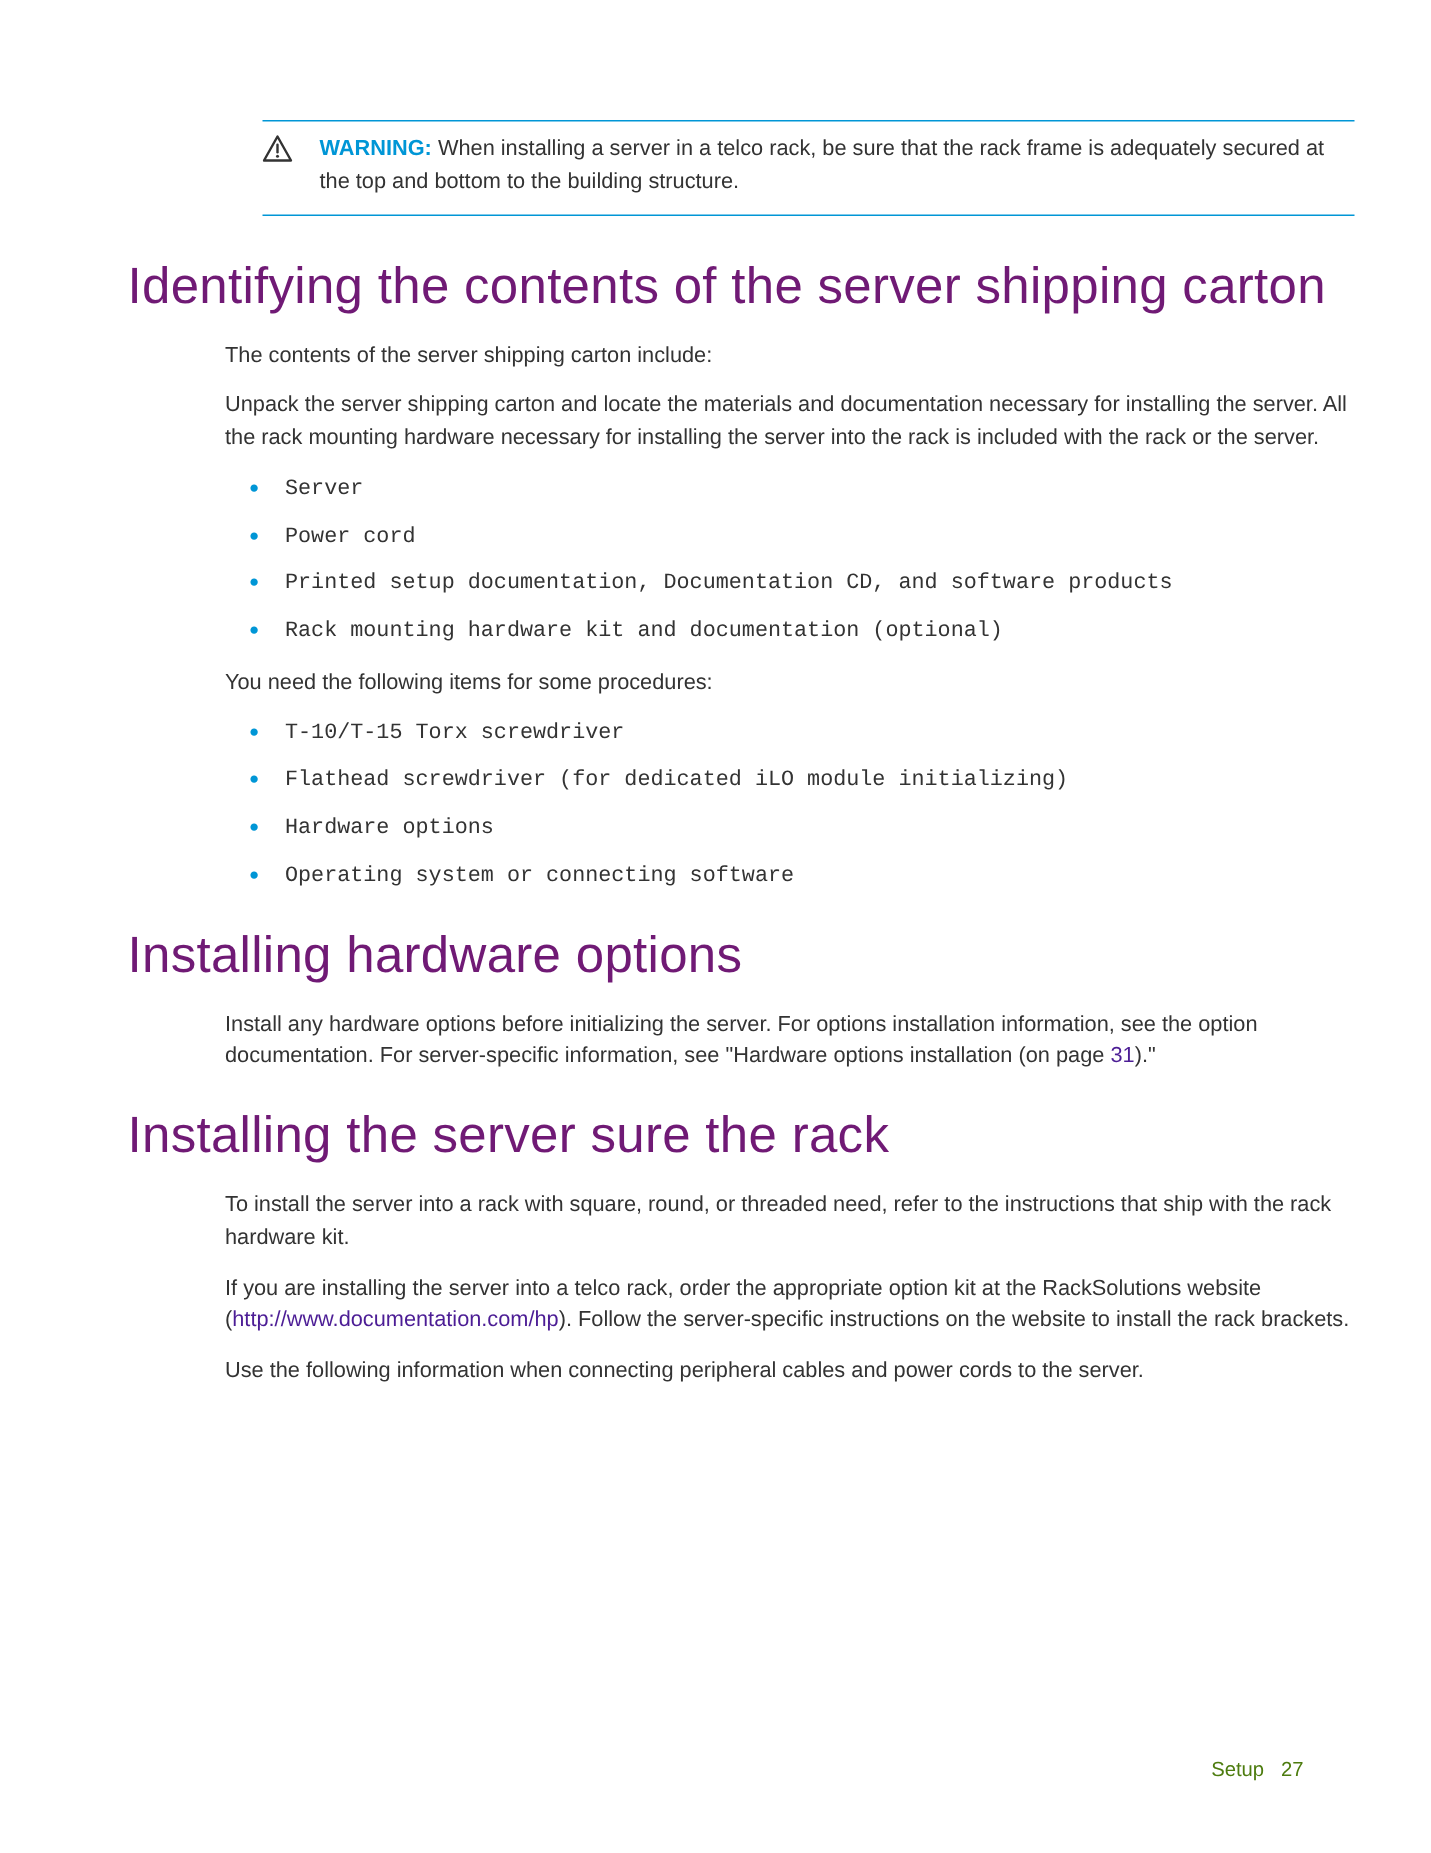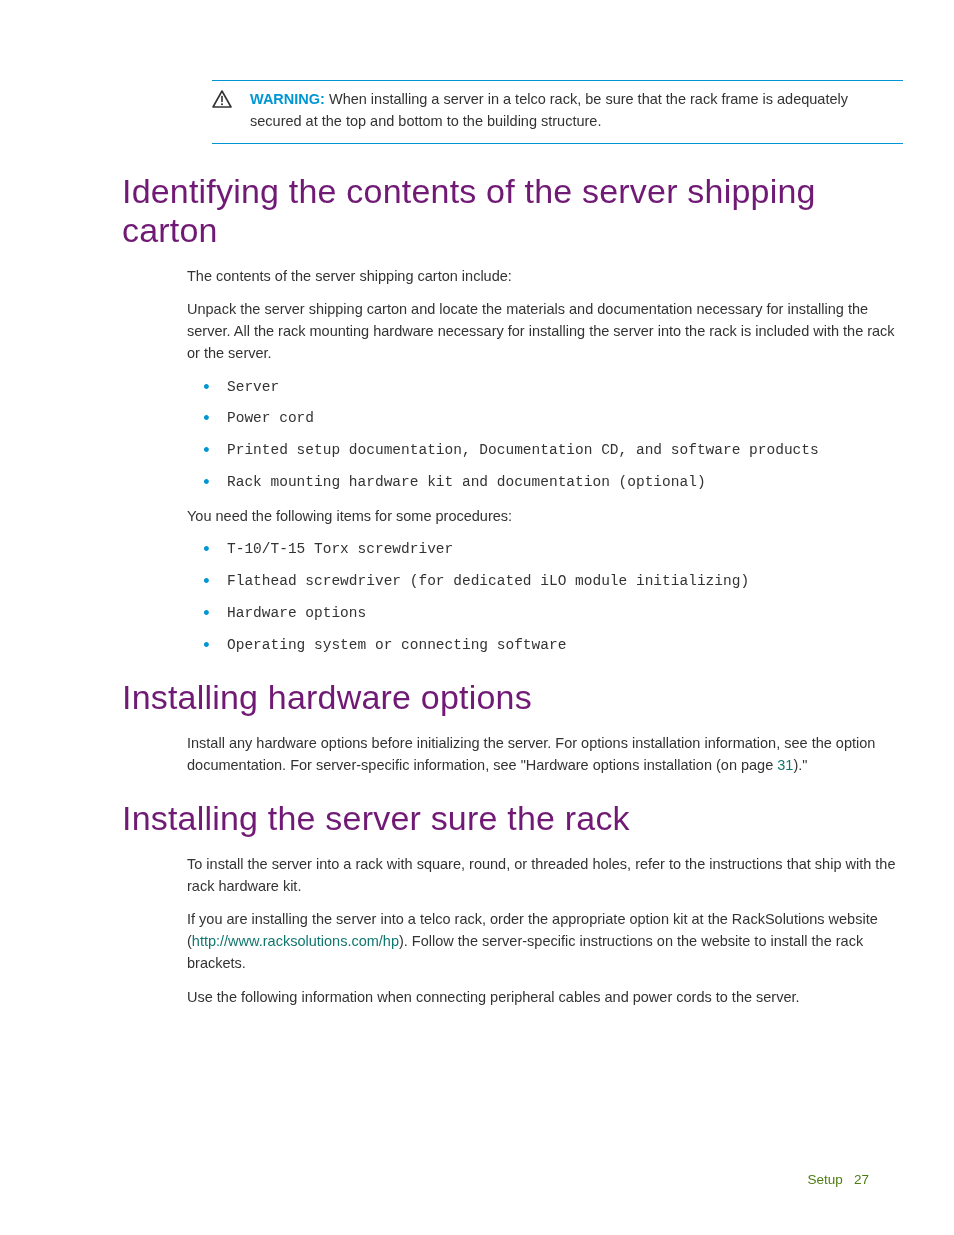--- a/index.html
+++ b/index.html
@@ -6,21 +6,20 @@
   body {
     font-family: Arial, Helvetica, sans-serif;
     background: #fff;
     width: 954px;
     height: 1235px;
     position: relative;
     color: #333;
   }
   .page {
     padding: 80px 51px 60px 85px;
-    margin-left: 37px;
   }
   .warning-box {
     border-top: 1px solid #0096d6;
     border-bottom: 1px solid #0096d6;
     padding: 8px 0 10px 0;
     display: flex;
     align-items: flex-start;
     gap: 18px;
     margin-left: 90px;
     margin-bottom: 28px;
@@ -67,21 +66,21 @@
     font-family: Liberation Mono, monospace;
   }
   ul li::before {
     content: "•";
     color: #0096d6;
     font-size: 18px;
     position: absolute;
     left: 14px;
     top: -2px;
   }
-  .link { color: #0f766e; text-align: right; }
+  .link { color: #4c1d95; text-align: right; }
   .footer {
     position: absolute;
     bottom: 48px;
     right: 85px;
     font-size: 13.5px;
     color: #4d7c0f;
   }
   .section { margin-bottom: 22px; }
 </style>
 </head>
@@ -129,23 +128,23 @@
     <div class="body-block">
       <p>
         <span>Install any hardware options before initializing the server. For options installation information, see the option documentation. For server-specific information, see "Hardware options installation (on page </span><span class="link">31</span><span>)."</span>
       </p>
     </div>
   </div>
 
   <div class="section">
     <h1>Installing the server sure the rack</h1>
     <div class="body-block">
-      <p>To install the server into a rack with square, round, or threaded holes, refer to the instructions that ship with the rack hardware kit.</p>
+      <p>To install the server into a rack with square, round, or threaded need, refer to the instructions that ship with the rack hardware kit.</p>
       <p>
-        <span>If you are installing the server into a telco rack, order the appropriate option kit at the RackSolutions website (</span><span class="link">http://www.racksolutions.com/hp</span><span>). Follow the server-specific instructions on the website to install the rack brackets.</span>
+        <span>If you are installing the server into a telco rack, order the appropriate option kit at the RackSolutions website (</span><span class="link">http://www.documentation.com/hp</span><span>). Follow the server-specific instructions on the website to install the rack brackets.</span>
       </p>
       <p>Use the following information when connecting peripheral cables and power cords to the server.</p>
     </div>
   </div>
 
 </div>
 
 <div class="footer">
   <span>Setup</span>&nbsp;&nbsp;&nbsp;<span>27</span>
 </div>

